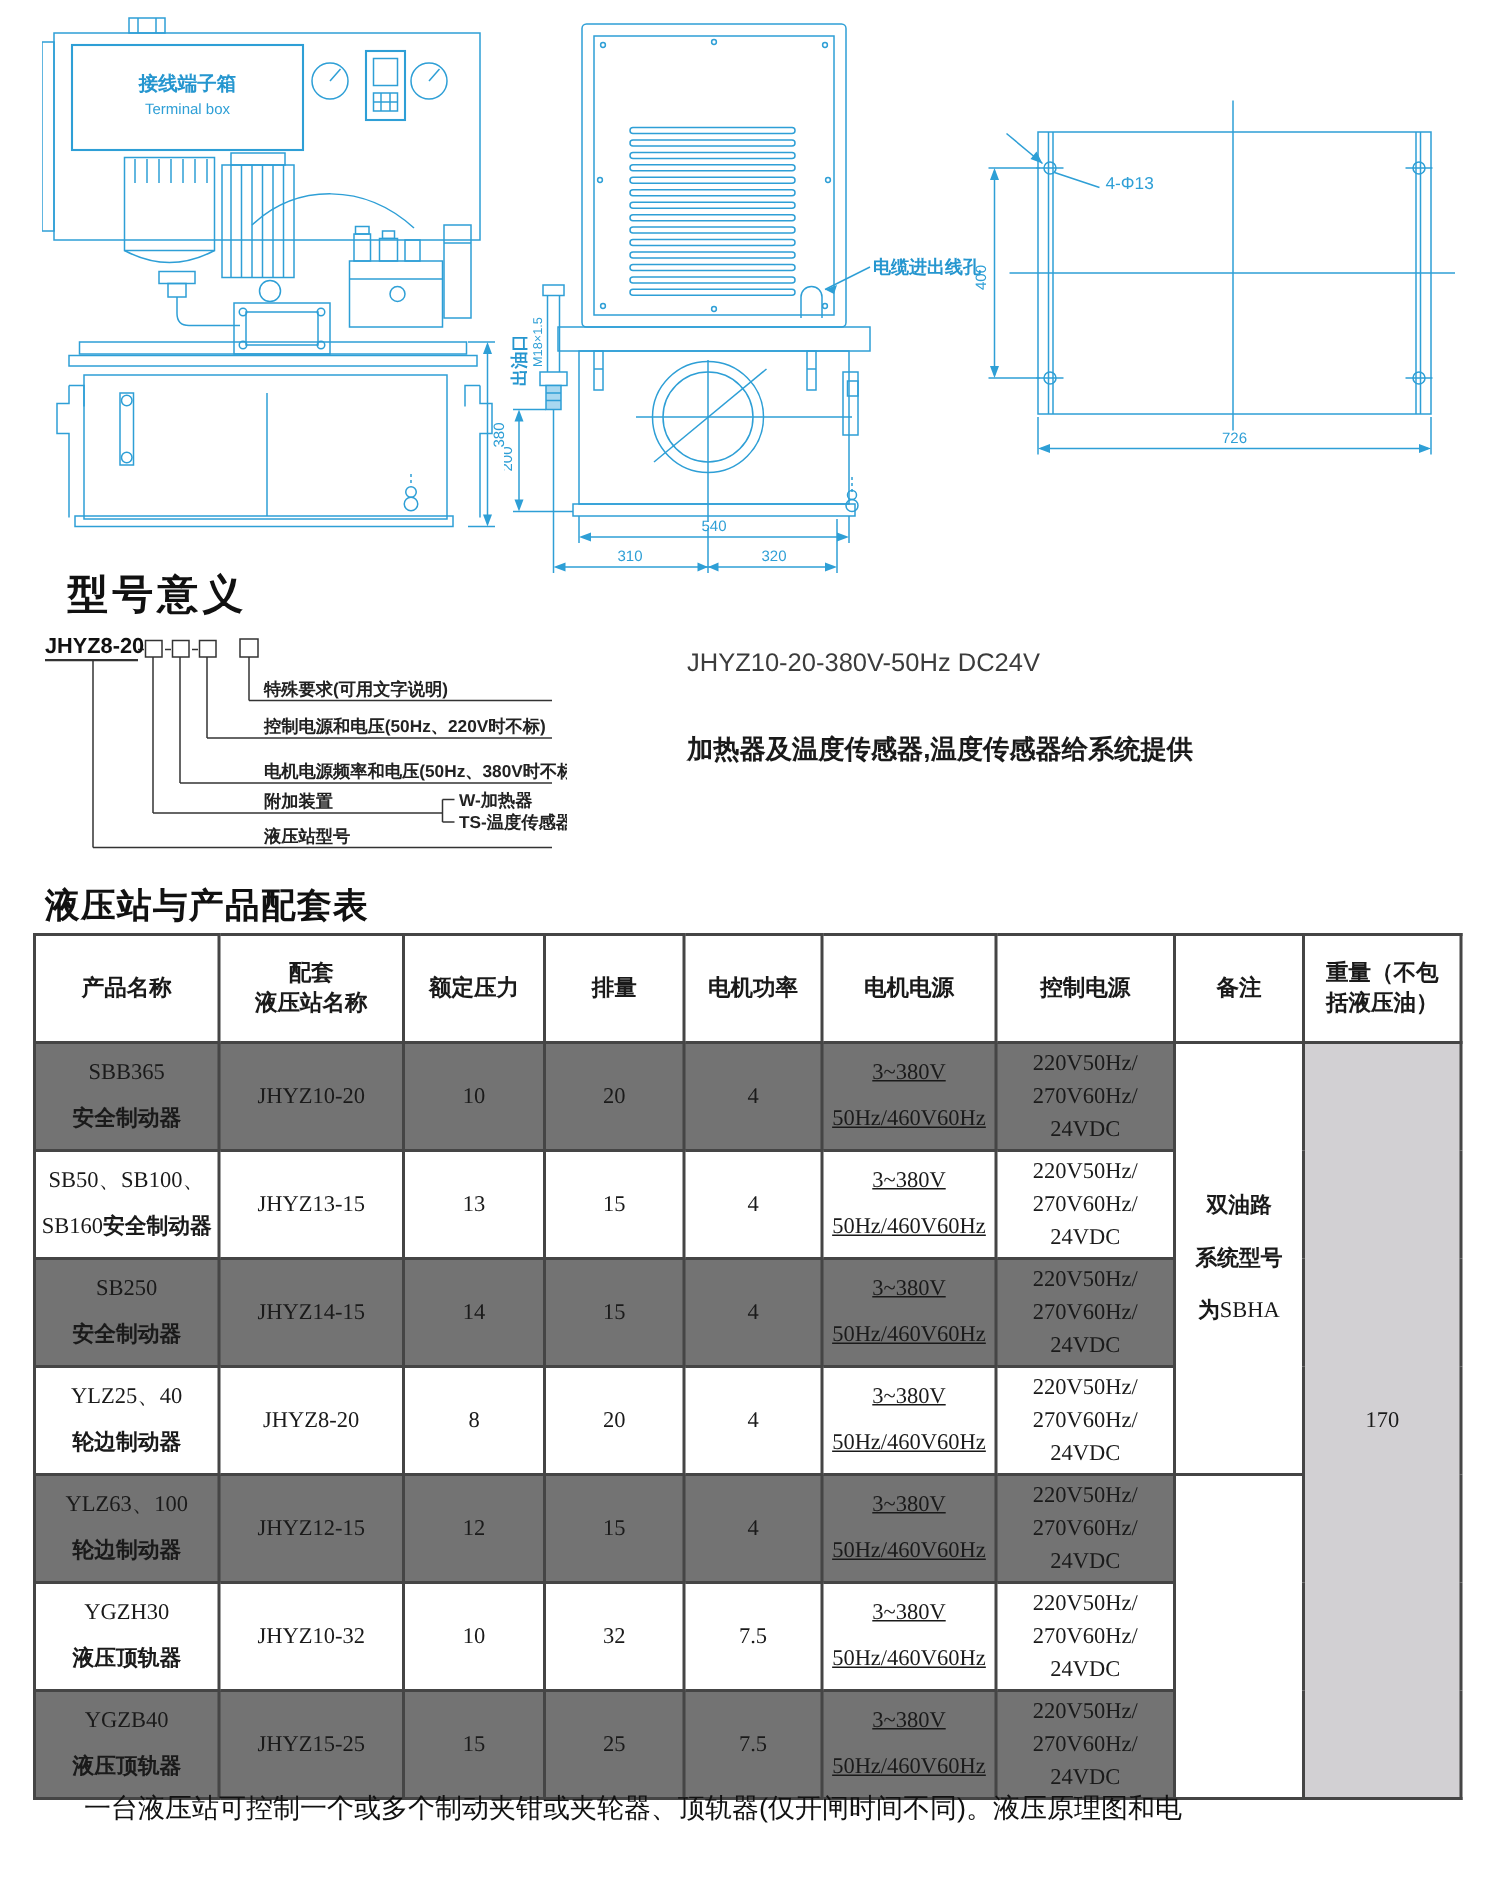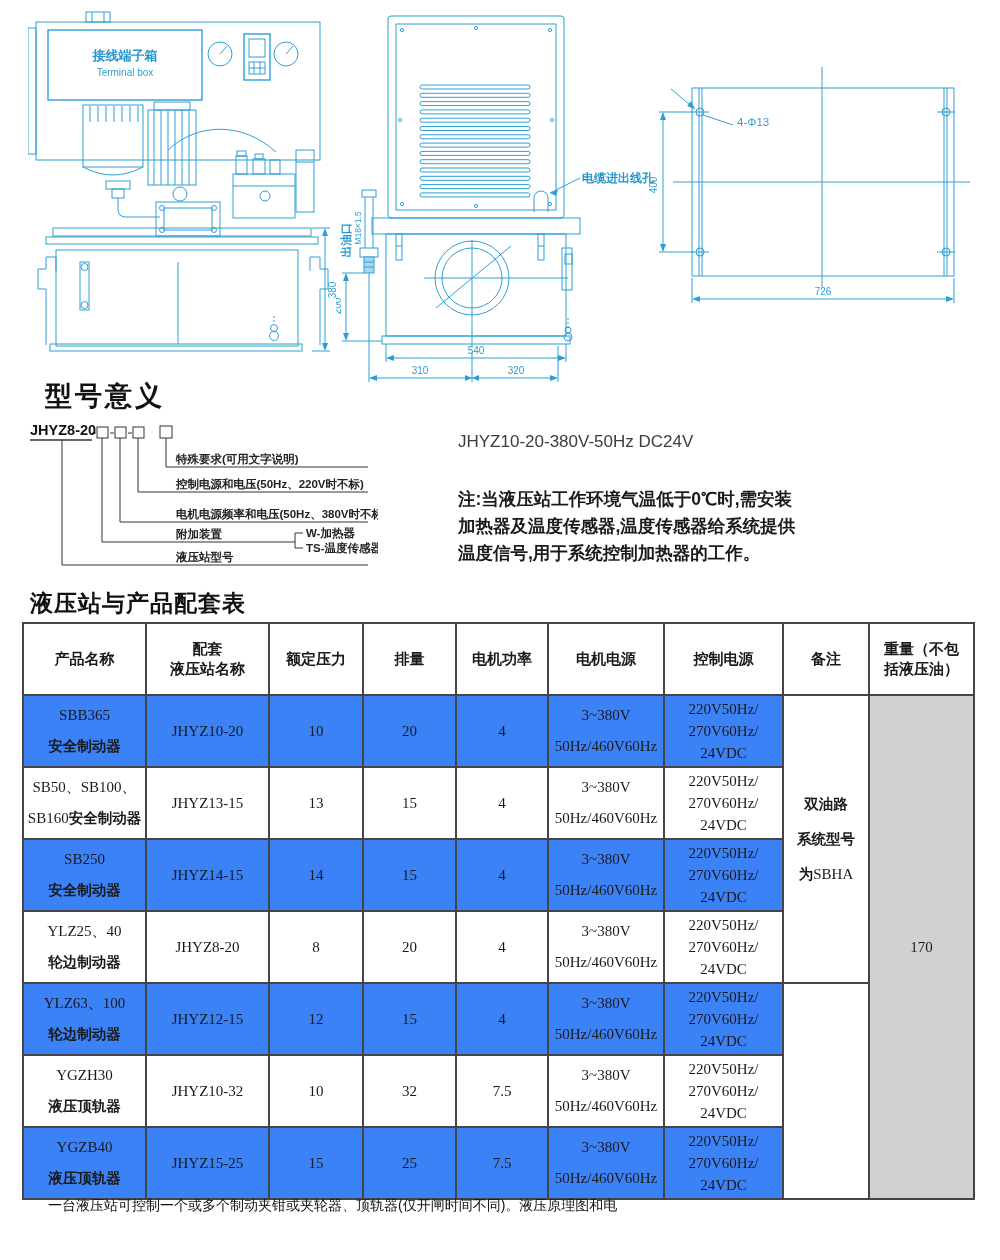--- a/index.html
+++ b/index.html
@@ -13,31 +13,31 @@
   .dim-txt{fill:#2e9fd6;font-size:10px;font-weight:normal;}
   .dia-line{stroke:#333;stroke-width:1;fill:none;}
   .dia-lbl{fill:#222;font-size:11.5px;font-weight:600;}
   .section-title{font-weight:bold;color:#111;}
   #model-title{left:45px;top:378px;font-size:27px;letter-spacing:3px;}
   #table-title{left:30px;top:588px;font-size:23px;letter-spacing:1px;}
   #order-block{left:458px;top:420px;width:430px;}
   #order-title{font-size:22px;font-weight:bold;letter-spacing:1px;}
   #order-example{margin-top:12px;font-size:17px;color:#3c3c3c;}
   #order-note{margin-top:34px;font-size:17.5px;font-weight:bold;line-height:27px;width:420px;}
-  #footer-note{left:20px;top:1192px;width:952px;font-size:14px;line-height:27px;color:#111;}
+  #footer-note{left:20px;top:1192px;width:952px;font-size:18px;line-height:27px;color:#111;}
   #footer-note .l1{text-indent:2em;}
   table.cfg{border-collapse:collapse;table-layout:fixed;}
   table.cfg th,table.cfg td{border:2px solid #454545;text-align:center;vertical-align:middle;padding:0;}
   table.cfg th{height:70px;font-size:15px;font-weight:bold;background:#fff;line-height:20px;}
   table.cfg td{height:70px;font-size:15px;font-family:"Liberation Serif",serif;}
-  tr.gray td{background:#3b82f6;}
+  tr.gray td{background:#737373;}
   td.remark-cell{background:#fff !important;text-align:left;padding-left:14px;font-family:"Liberation Sans",sans-serif;font-size:14px;line-height:35px;}
   td.weight-cell{background:#d2d0d3 !important;}
   td.product div{line-height:31px;}
-  td.supply2 div{line-height:31px;}
+  td.supply2 div{line-height:31px;text-decoration:underline;}
   td.supply3 div{line-height:22px;}
   .seg-bold{font-family:"Liberation Sans",sans-serif;font-weight:bold;font-size:14.5px;}
   .seg-plain{font-family:"Liberation Serif",serif;}
 </style>
 </head>
 <body>
 
 <svg class="abs" style="left:28px;top:10px;" width="312" height="348" viewBox="0 0 312 348">
   <g class="blue-draw">
 
@@ -299,23 +299,21 @@
   <text x="148" y="108" class="dia-lbl">电机电源频率和电压(50Hz、380V时不标)</text>
   <text x="148" y="128" class="dia-lbl">附加装置</text>
   <text x="278" y="127" class="dia-lbl" font-size="11">W-加热器</text>
   <text x="278" y="142" class="dia-lbl" font-size="11">TS-温度传感器</text>
   <text x="148" y="151" class="dia-lbl">液压站型号</text>
 </svg>
 
 <div class="abs" id="order-block">
   <div id="order-example">JHYZ10-20-380V-50Hz  DC24V</div>
   <div id="order-note">
-    <div>注:当液压站工作环境气温低于0℃时,需安装</div>
     <div>加热器及温度传感器,温度传感器给系统提供</div>
-    <div>温度信号,用于系统控制加热器的工作。</div>
   </div>
 </div>
 
 <div class="abs section-title" id="table-title">液压站与产品配套表</div>
 
 <table class="cfg abs" style="left:22px;top:622px;">
   <colgroup>
     <col style="width:123px">
       <col style="width:123px">
       <col style="width:94px">

